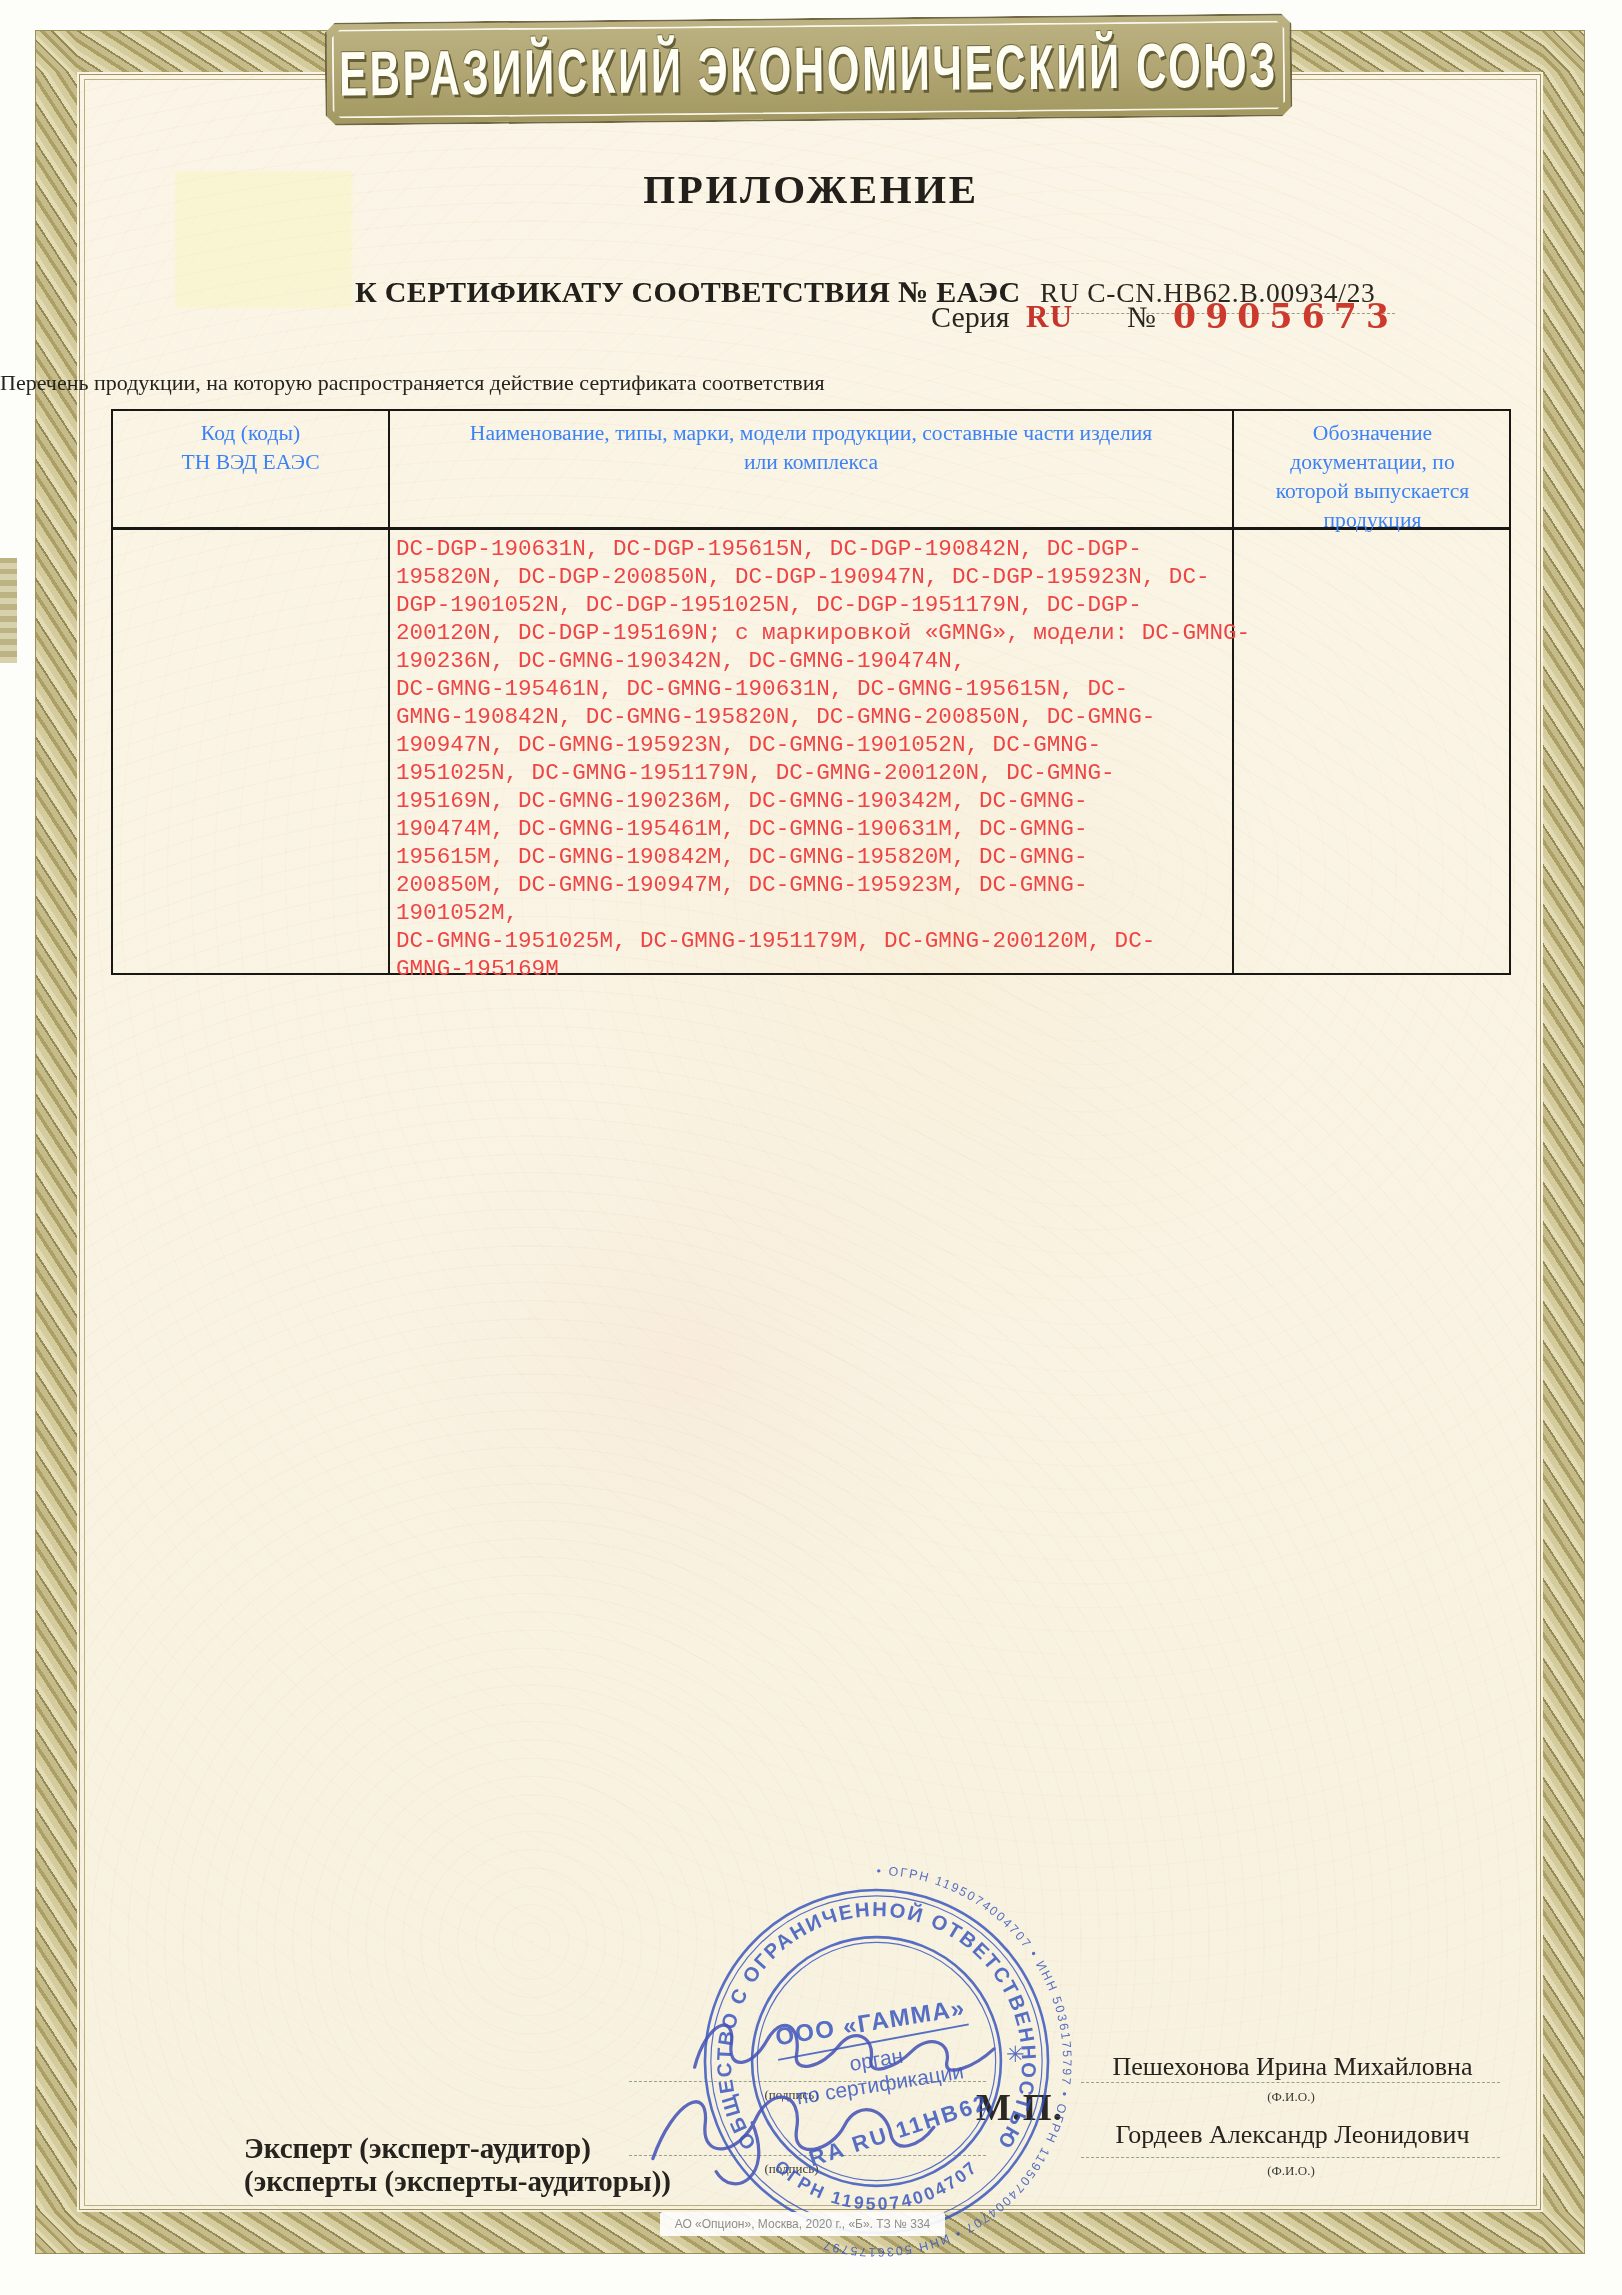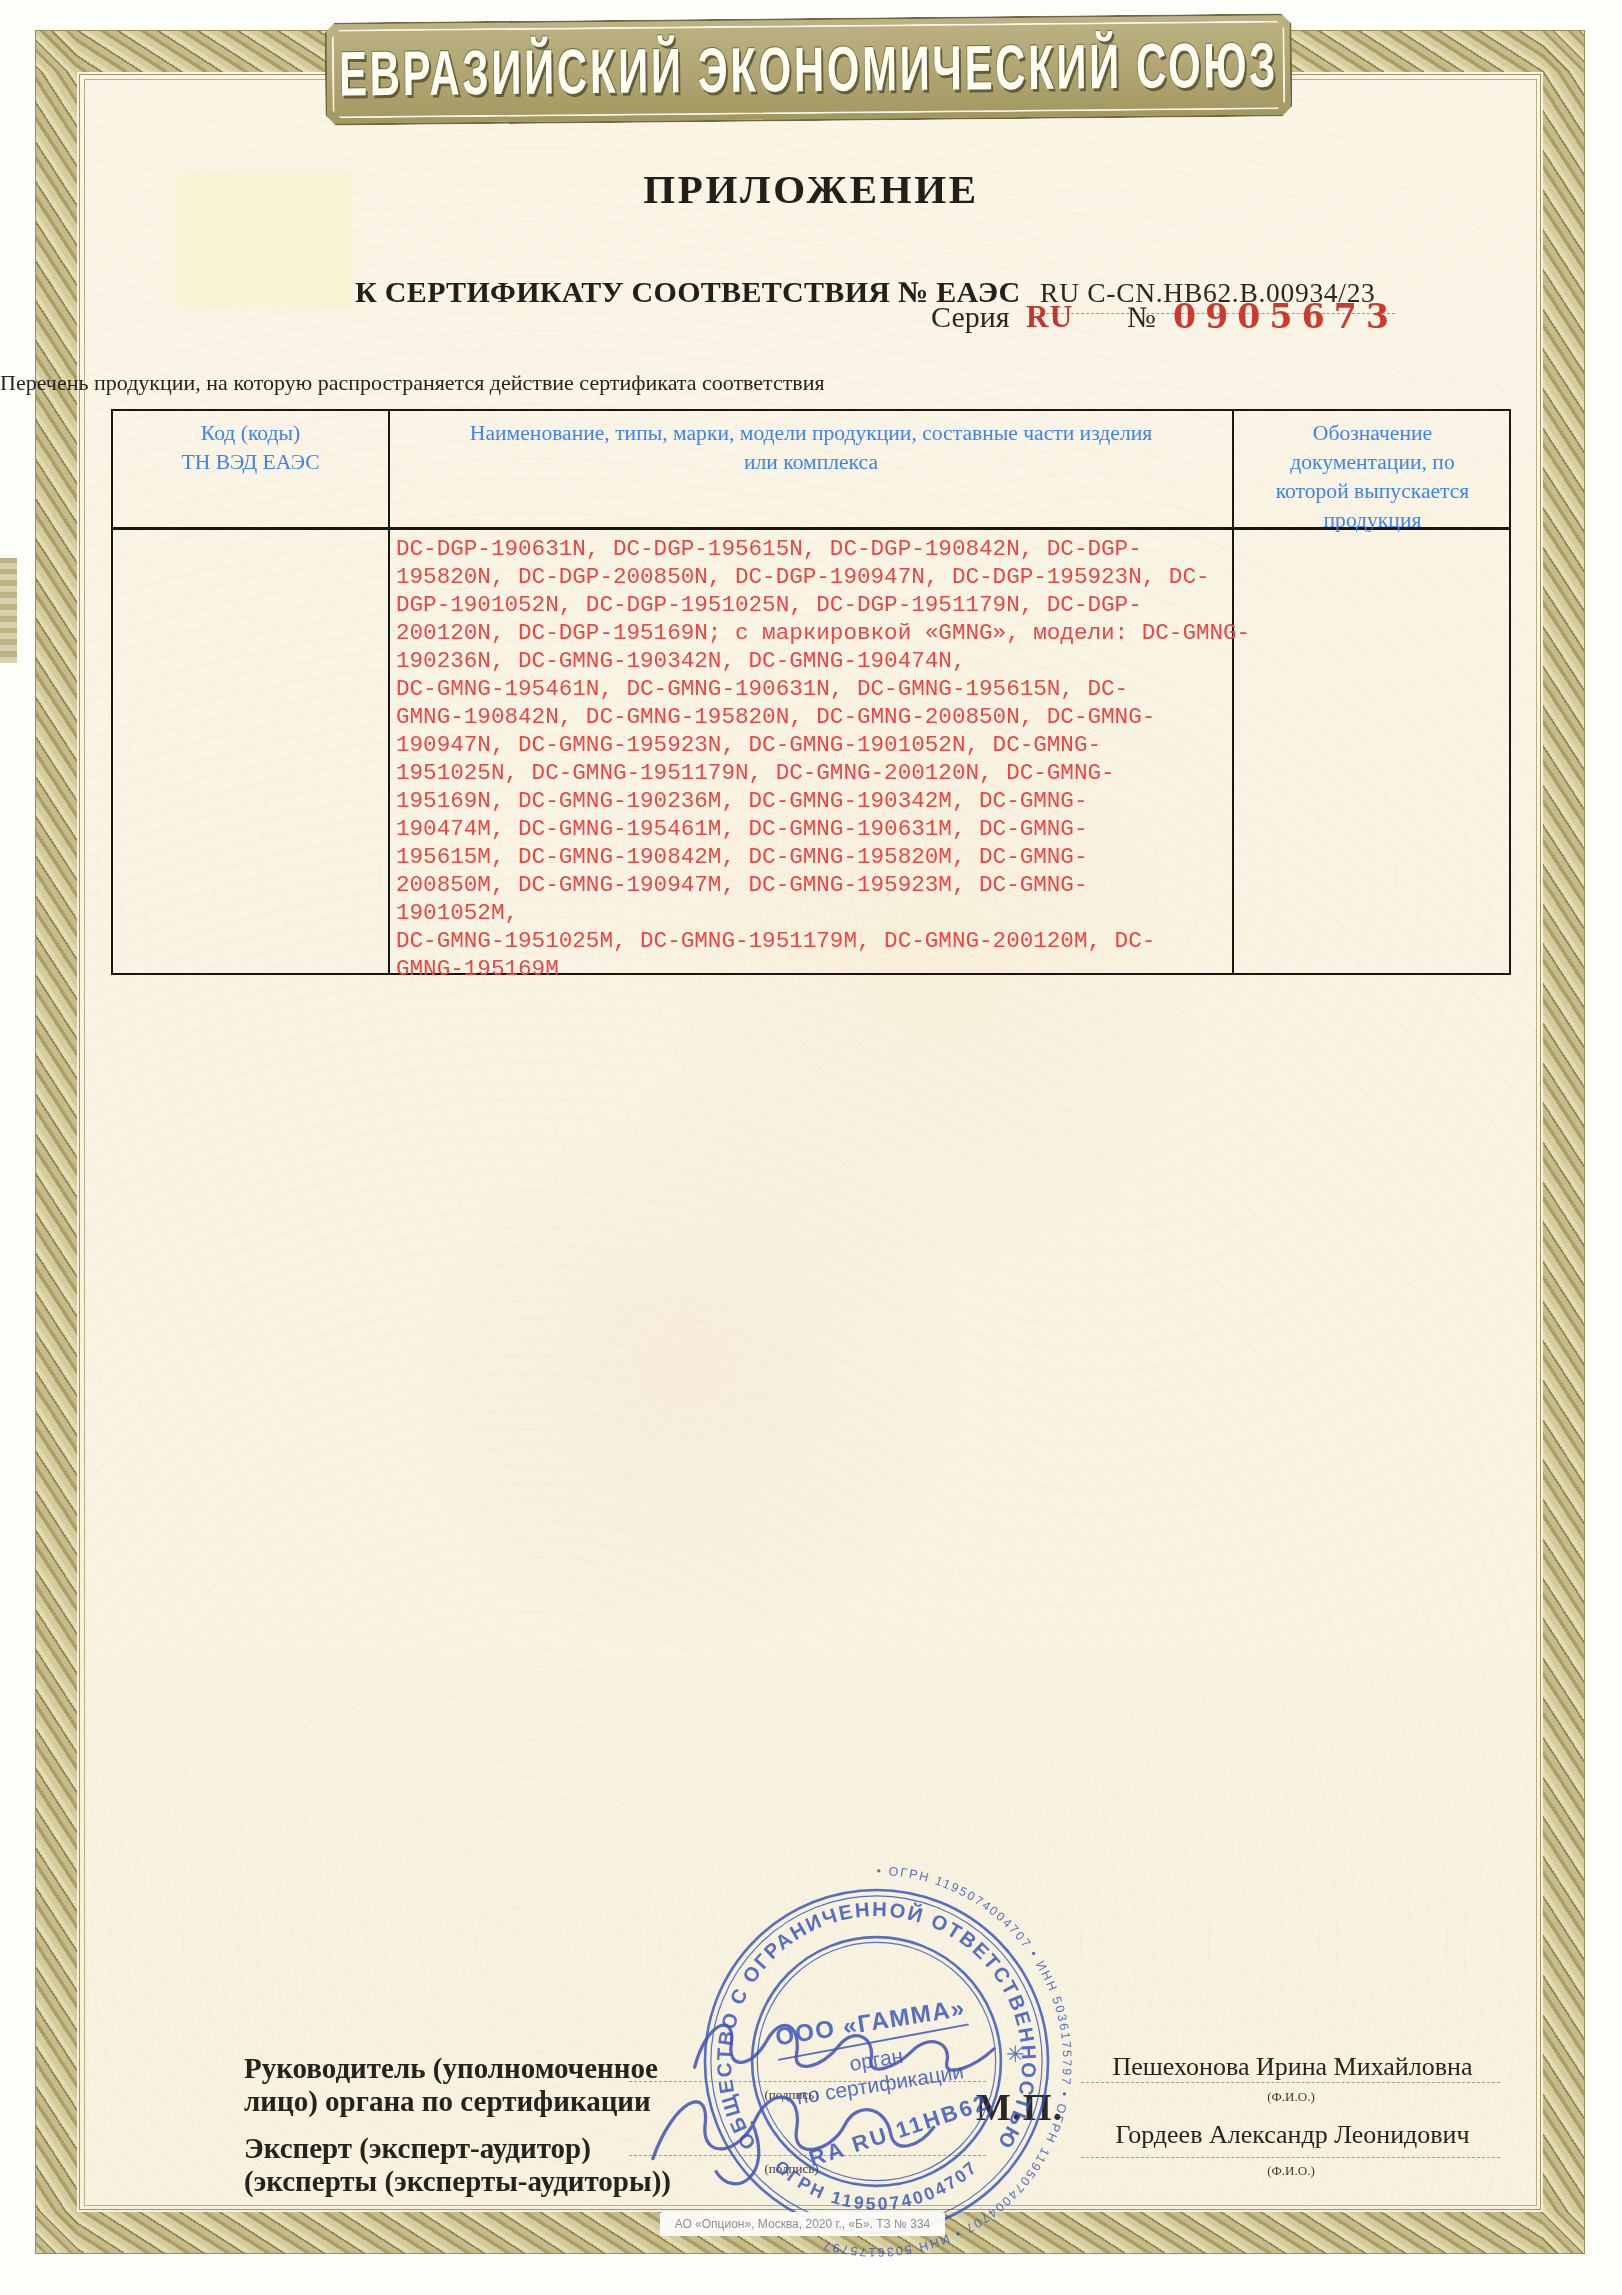--- a/index.html
+++ b/index.html
@@ -151,24 +151,20 @@
         <div class="line">195169N, DC-GMNG-190236M, DC-GMNG-190342M, DC-GMNG-</div>
         <div class="line">190474M, DC-GMNG-195461M, DC-GMNG-190631M, DC-GMNG-</div>
         <div class="line">195615M, DC-GMNG-190842M, DC-GMNG-195820M, DC-GMNG-</div>
         <div class="line">200850M, DC-GMNG-190947M, DC-GMNG-195923M, DC-GMNG-</div>
         <div class="line">1901052M,</div>
         <div class="line">DC-GMNG-1951025M, DC-GMNG-1951179M, DC-GMNG-200120M, DC-</div>
         <div class="line">GMNG-195169M</div>
       </div>
   </div>
 
-  <div class="role role-1">
-      <div class="line">Руководитель (уполномоченное</div>
-      <div class="line">лицо) органа по сертификации</div>
-    </div>
   <div class="role role-2">
       <div class="line">Эксперт (эксперт-аудитор)</div>
       <div class="line">(эксперты (эксперты-аудиторы))</div>
     </div>
 
   <div class="sig-line sig-line-1"></div>
   <div class="sig-line sig-line-2"></div>
   <div class="small-label sign-label-1">(подпись)</div>
   <div class="small-label sign-label-2">(подпись)</div>
 

